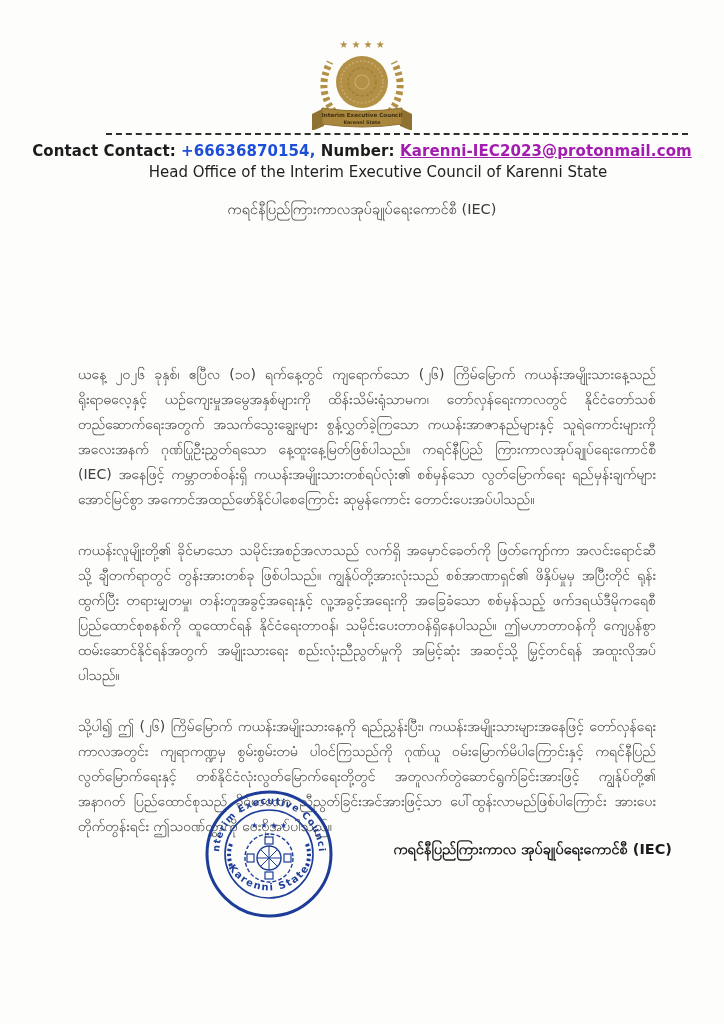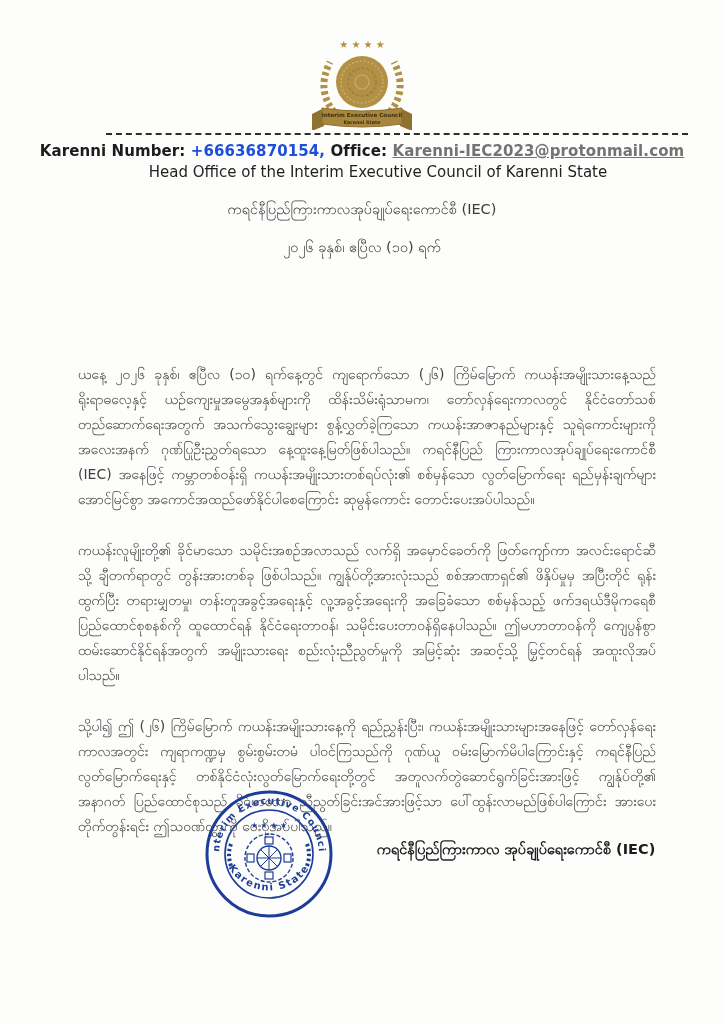--- a/index.html
+++ b/index.html
@@ -8,39 +8,39 @@
     background:#fdfdfc;overflow:hidden;
     font-family:"DejaVu Sans","Liberation Sans",sans-serif;
     color:#3f3f3f;
   }
   
   .logo-wrap{position:absolute;top:34px;left:0;width:724px;text-align:center;}
   .dashed-rule{position:absolute;top:133px;left:106px;width:582px;border-top:2px dashed #2d2d2d;}
   .contact-line{position:absolute;top:142px;left:0;width:724px;text-align:center;
     font-size:15px;font-weight:bold;color:#1c1c1c;letter-spacing:.1px;}
   .contact-line .blue{color:#1d4ed8;}
-  .contact-line a{color:#737373;text-decoration:underline;font-weight:bold;cursor:pointer;}
+  .contact-line a{color:#a21caf;text-decoration:underline;font-weight:bold;cursor:pointer;}
   .office-line{position:absolute;top:163px;left:16px;width:724px;text-align:center;
     font-size:15px;color:#1f1f1f;}
   
   .org-line{position:absolute;top:200px;left:0;width:724px;text-align:center;
     font-size:14.5px;color:#3c3c3c;}
   .date-line{position:absolute;top:238px;left:0;width:724px;text-align:center;
     font-size:14.5px;color:#3c3c3c;}
   .subject-line{position:absolute;top:291px;left:40px;width:644px;text-align:center;
     font-size:15px;font-weight:bold;color:#1a1a1a;}
   
   .body-text{position:absolute;top:350px;left:78px;width:578px;}
   .body-text p{
     margin:12px 0 26px 0;font-size:14px;line-height:25px;text-align:justify;
     color:#414141;
   }
   
   .footer-seal{position:absolute;top:788px;left:203px;width:132px;height:132px;}
-  .signature-line{position:absolute;top:840px;left:360px;width:312px;text-align:center;
+  .signature-line{position:absolute;top:840px;left:360px;width:312px;text-align:right;
     font-size:14.5px;font-weight:bold;color:#1c1c1c;}
 </style>
 </head>
 <body>
 
 <div class="page">
 
   <div class="logo-wrap">
     <svg width="128" height="96" viewBox="0 0 128 96">
 
@@ -58,29 +58,28 @@
       <polygon points="114,80 102,74 102,92 114,97" fill="#8f7232"></polygon>
       <path d="M24,74 Q64,80 104,74 L104,90 Q64,96 24,90 Z" fill="#a8863d" stroke="#8f7232" stroke-width="1"></path>
       <text x="64" y="83" text-anchor="middle" font-size="5.6" font-weight="bold" fill="#3d2f10">Interim Executive Council</text>
       <text x="64" y="90" text-anchor="middle" font-size="4.8" font-weight="bold" fill="#3d2f10">Karenni State</text>
     </svg>
   </div>
 
   <div class="dashed-rule"></div>
 
   <div class="contact-line">
-    <span>Karenni Number:</span>
+    <span>Contact Contact:</span>
     <span class="blue">+66636870154,</span>
-    <span>Office:</span>
+    <span>Number:</span>
     <a>Karenni-IEC2023@protonmail.com</a>
   </div>
   <div class="office-line">Head Office of the Interim Executive Council of Karenni State</div>
 
   <div class="org-line">ကရင်နီပြည်ကြားကာလအုပ်ချုပ်ရေးကောင်စီ (IEC)</div>
-  <div class="date-line">၂၀၂၆ ခုနှစ်၊ ဧပြီလ (၁၀) ရက်</div>
 
   <div class="body-text">
     <p>ယနေ့ ၂၀၂၆ ခုနှစ်၊ ဧပြီလ (၁၀) ရက်နေ့တွင် ကျရောက်သော (၂၆) ကြိမ်မြောက် ကယန်းအမျိုးသားနေ့သည် ရိုးရာဓလေ့နှင့် ယဉ်ကျေးမှုအမွေအနှစ်များကို ထိန်းသိမ်းရုံသာမက၊ တော်လှန်ရေးကာလတွင် နိုင်ငံတော်သစ်တည်ဆောက်ရေးအတွက် အသက်သွေးချွေးများ စွန့်လွှတ်ခဲ့ကြသော ကယန်းအာဇာနည်များနှင့် သူရဲကောင်းများကို အလေးအနက် ဂုဏ်ပြုဦးညွှတ်ရသော နေ့ထူးနေ့မြတ်ဖြစ်ပါသည်။ ကရင်နီပြည် ကြားကာလအုပ်ချုပ်ရေးကောင်စီ (IEC) အနေဖြင့် ကမ္ဘာတစ်ဝန်းရှိ ကယန်းအမျိုးသားတစ်ရပ်လုံး၏ စစ်မှန်သော လွတ်မြောက်ရေး ရည်မှန်းချက်များ အောင်မြင်စွာ အကောင်အထည်ဖော်နိုင်ပါစေကြောင်း ဆုမွန်ကောင်း တောင်းပေးအပ်ပါသည်။</p>
     <p>ကယန်းလူမျိုးတို့၏ ခိုင်မာသော သမိုင်းအစဉ်အလာသည် လက်ရှိ အမှောင်ခေတ်ကို ဖြတ်ကျော်ကာ အလင်းရောင်ဆီသို့ ချီတက်ရာတွင် တွန်းအားတစ်ခု ဖြစ်ပါသည်။ ကျွန်ုပ်တို့အားလုံးသည် စစ်အာဏာရှင်၏ ဖိနှိပ်မှုမှ အပြီးတိုင် ရုန်းထွက်ပြီး တရားမျှတမှု၊ တန်းတူအခွင့်အရေးနှင့် လူ့အခွင့်အရေးကို အခြေခံသော စစ်မှန်သည့် ဖက်ဒရယ်ဒီမိုကရေစီ ပြည်ထောင်စုစနစ်ကို ထူထောင်ရန် နိုင်ငံရေးတာဝန်၊ သမိုင်းပေးတာဝန်ရှိနေပါသည်။ ဤမဟာတာဝန်ကို ကျေပွန်စွာ ထမ်းဆောင်နိုင်ရန်အတွက် အမျိုးသားရေး စည်းလုံးညီညွတ်မှုကို အမြင့်ဆုံး အဆင့်သို့ မြှင့်တင်ရန် အထူးလိုအပ်ပါသည်။</p>
     <p>သို့ပါ၍ ဤ (၂၆) ကြိမ်မြောက် ကယန်းအမျိုးသားနေ့ကို ရည်ညွှန်းပြီး၊ ကယန်းအမျိုးသားများအနေဖြင့် တော်လှန်ရေးကာလအတွင်း ကျရာကဏ္ဍမှ စွမ်းစွမ်းတမံ ပါဝင်ကြသည်ကို ဂုဏ်ယူ ဝမ်းမြောက်မိပါကြောင်းနှင့် ကရင်နီပြည် လွတ်မြောက်ရေးနှင့် တစ်နိုင်ငံလုံးလွတ်မြောက်ရေးတို့တွင် အတူလက်တွဲဆောင်ရွက်ခြင်းအားဖြင့် ကျွန်ုပ်တို့၏ အနာဂတ် ပြည်ထောင်စုသည် ခိုင်မာသော ညီညွတ်ခြင်းအင်အားဖြင့်သာ ပေါ်ထွန်းလာမည်ဖြစ်ပါကြောင်း အားပေး တိုက်တွန်းရင်း ဤသဝဏ်လွှာကို ပေးပို့အပ်ပါသည်။</p>
   </div>
 
   <div class="footer-seal">
     <svg width="132" height="132" viewBox="0 0 132 132">
       <defs>

